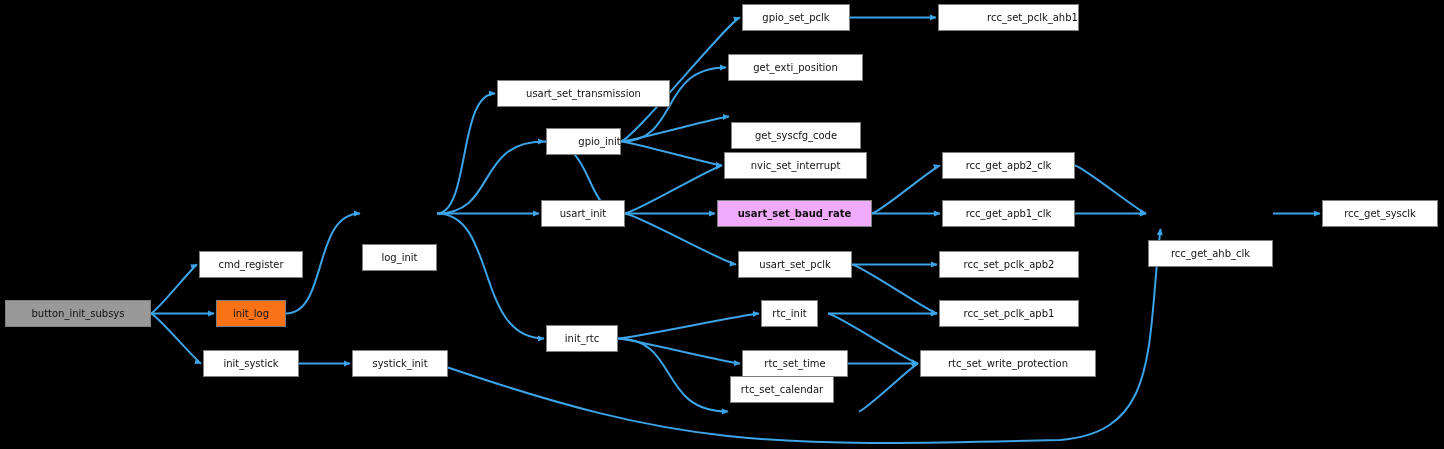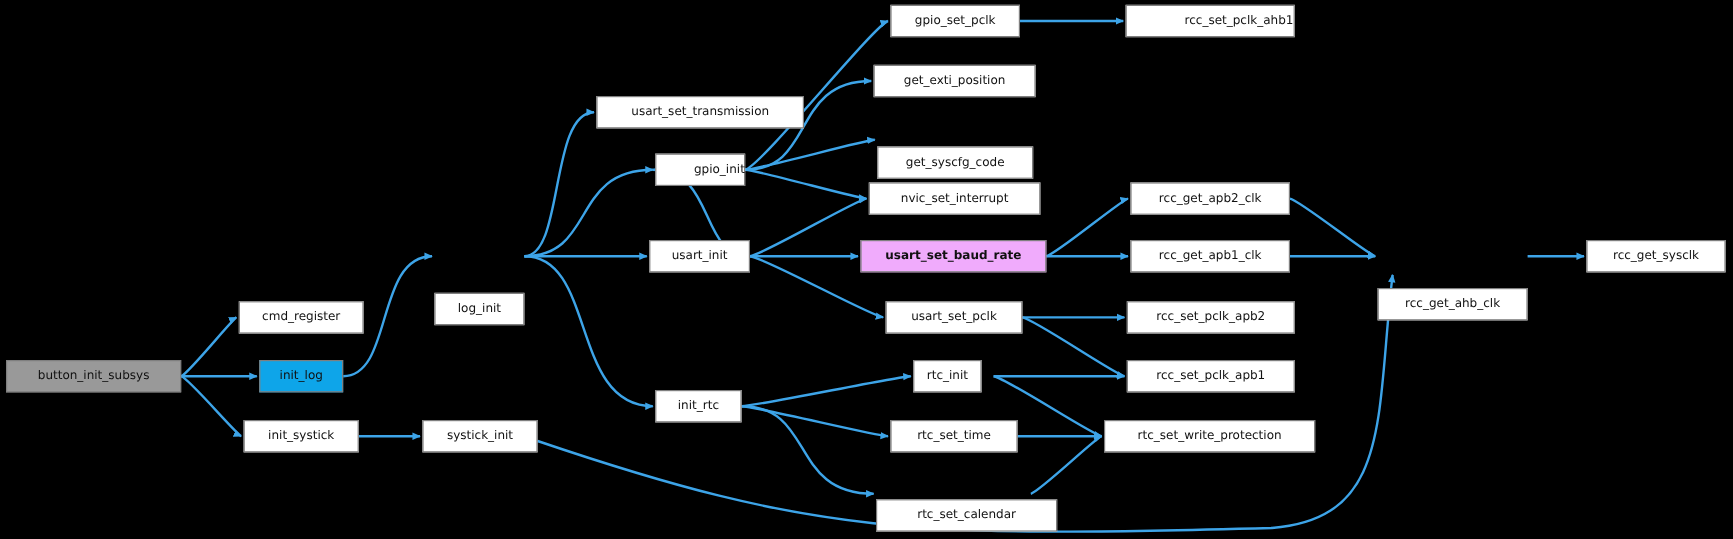--- a/index.html
+++ b/index.html
@@ -54,21 +54,21 @@
       <path d="M1075,165.5 C1083.76,167.228 1139.24,211.772 1146,213.5" fill="none" stroke="#3da4e8" stroke-width="2" marker-end="url(#arrow)"></path>
       <path d="M1075,213.5 L1146,213.5" fill="none" stroke="#3da4e8" stroke-width="2" marker-end="url(#arrow)"></path>
       <path d="M1273,213.5 L1320,213.5" fill="none" stroke="#3da4e8" stroke-width="2" marker-end="url(#arrow)"></path>
     </svg>
 <div class="node hl" style="left: 5px; top: 300px; width: 146px; height: 27px; background: rgb(153, 153, 153); border-color: rgb(127, 127, 127);">
       <span>button_init_subsys</span>
     </div>
     <div class="node" style="left: 199px; top: 251px; width: 104px; height: 27px; background: rgb(255, 255, 255); border-color: rgb(127, 127, 127);">
       <span>cmd_register</span>
     </div>
-    <div class="node" style="left: 216px; top: 300px; width: 70px; height: 27px; background: #0ea5e9; border-color: rgb(127, 127, 127);">
+    <div class="node" style="left: 216px; top: 300px; width: 70px; height: 27px; background: #f97316; border-color: rgb(127, 127, 127);">
       <span>init_log</span>
     </div>
     <div class="node" style="left: 203px; top: 350px; width: 96px; height: 27px; background: rgb(255, 255, 255); border-color: rgb(127, 127, 127);">
       <span>init_systick</span>
     </div>
     <div class="node" style="left: 352px; top: 350px; width: 96px; height: 27px; background: rgb(255, 255, 255); border-color: rgb(127, 127, 127);">
       <span>systick_init</span>
     </div>
     <div class="node" style="left: 362px; top: 200px; width: 75px; height: 27px; background: rgb(255, 255, 255); border-color: rgb(127, 127, 127); margin-top: 44px;">
       <span>log_init</span>
@@ -102,21 +102,21 @@
     </div>
     <div class="node" style="left: 738px; top: 251px; width: 114px; height: 27px; background: rgb(255, 255, 255); border-color: rgb(127, 127, 127);">
       <span>usart_set_pclk</span>
     </div>
     <div class="node" style="left: 761px; top: 300px; width: 57px; height: 27px; background: rgb(255, 255, 255); border-color: rgb(127, 127, 127);">
       <span>rtc_init</span>
     </div>
     <div class="node" style="left: 742px; top: 350px; width: 106px; height: 27px; background: rgb(255, 255, 255); border-color: rgb(127, 127, 127);">
       <span>rtc_set_time</span>
     </div>
-    <div class="node" style="left: 730px; top: 416px; width: 151px; height: 27px; background: rgb(255, 255, 255); border-color: rgb(127, 127, 127);">
+    <div class="node" style="left: 730px; top: 376px; width: 104px; height: 27px; background: rgb(255, 255, 255); border-color: rgb(127, 127, 127);">
       <span>rtc_set_calendar</span>
     </div>
     <div class="node" style="left: 938px; top: 4px; width: 141px; height: 27px; background: rgb(255, 255, 255); border-color: rgb(127, 127, 127); padding-left: 48px;">
       <span>rcc_set_pclk_ahb1</span>
     </div>
     <div class="node" style="left: 942px; top: 152px; width: 133px; height: 27px; background: rgb(255, 255, 255); border-color: rgb(127, 127, 127);">
       <span>rcc_get_apb2_clk</span>
     </div>
     <div class="node" style="left: 942px; top: 200px; width: 133px; height: 27px; background: rgb(255, 255, 255); border-color: rgb(127, 127, 127);">
       <span>rcc_get_apb1_clk</span>

